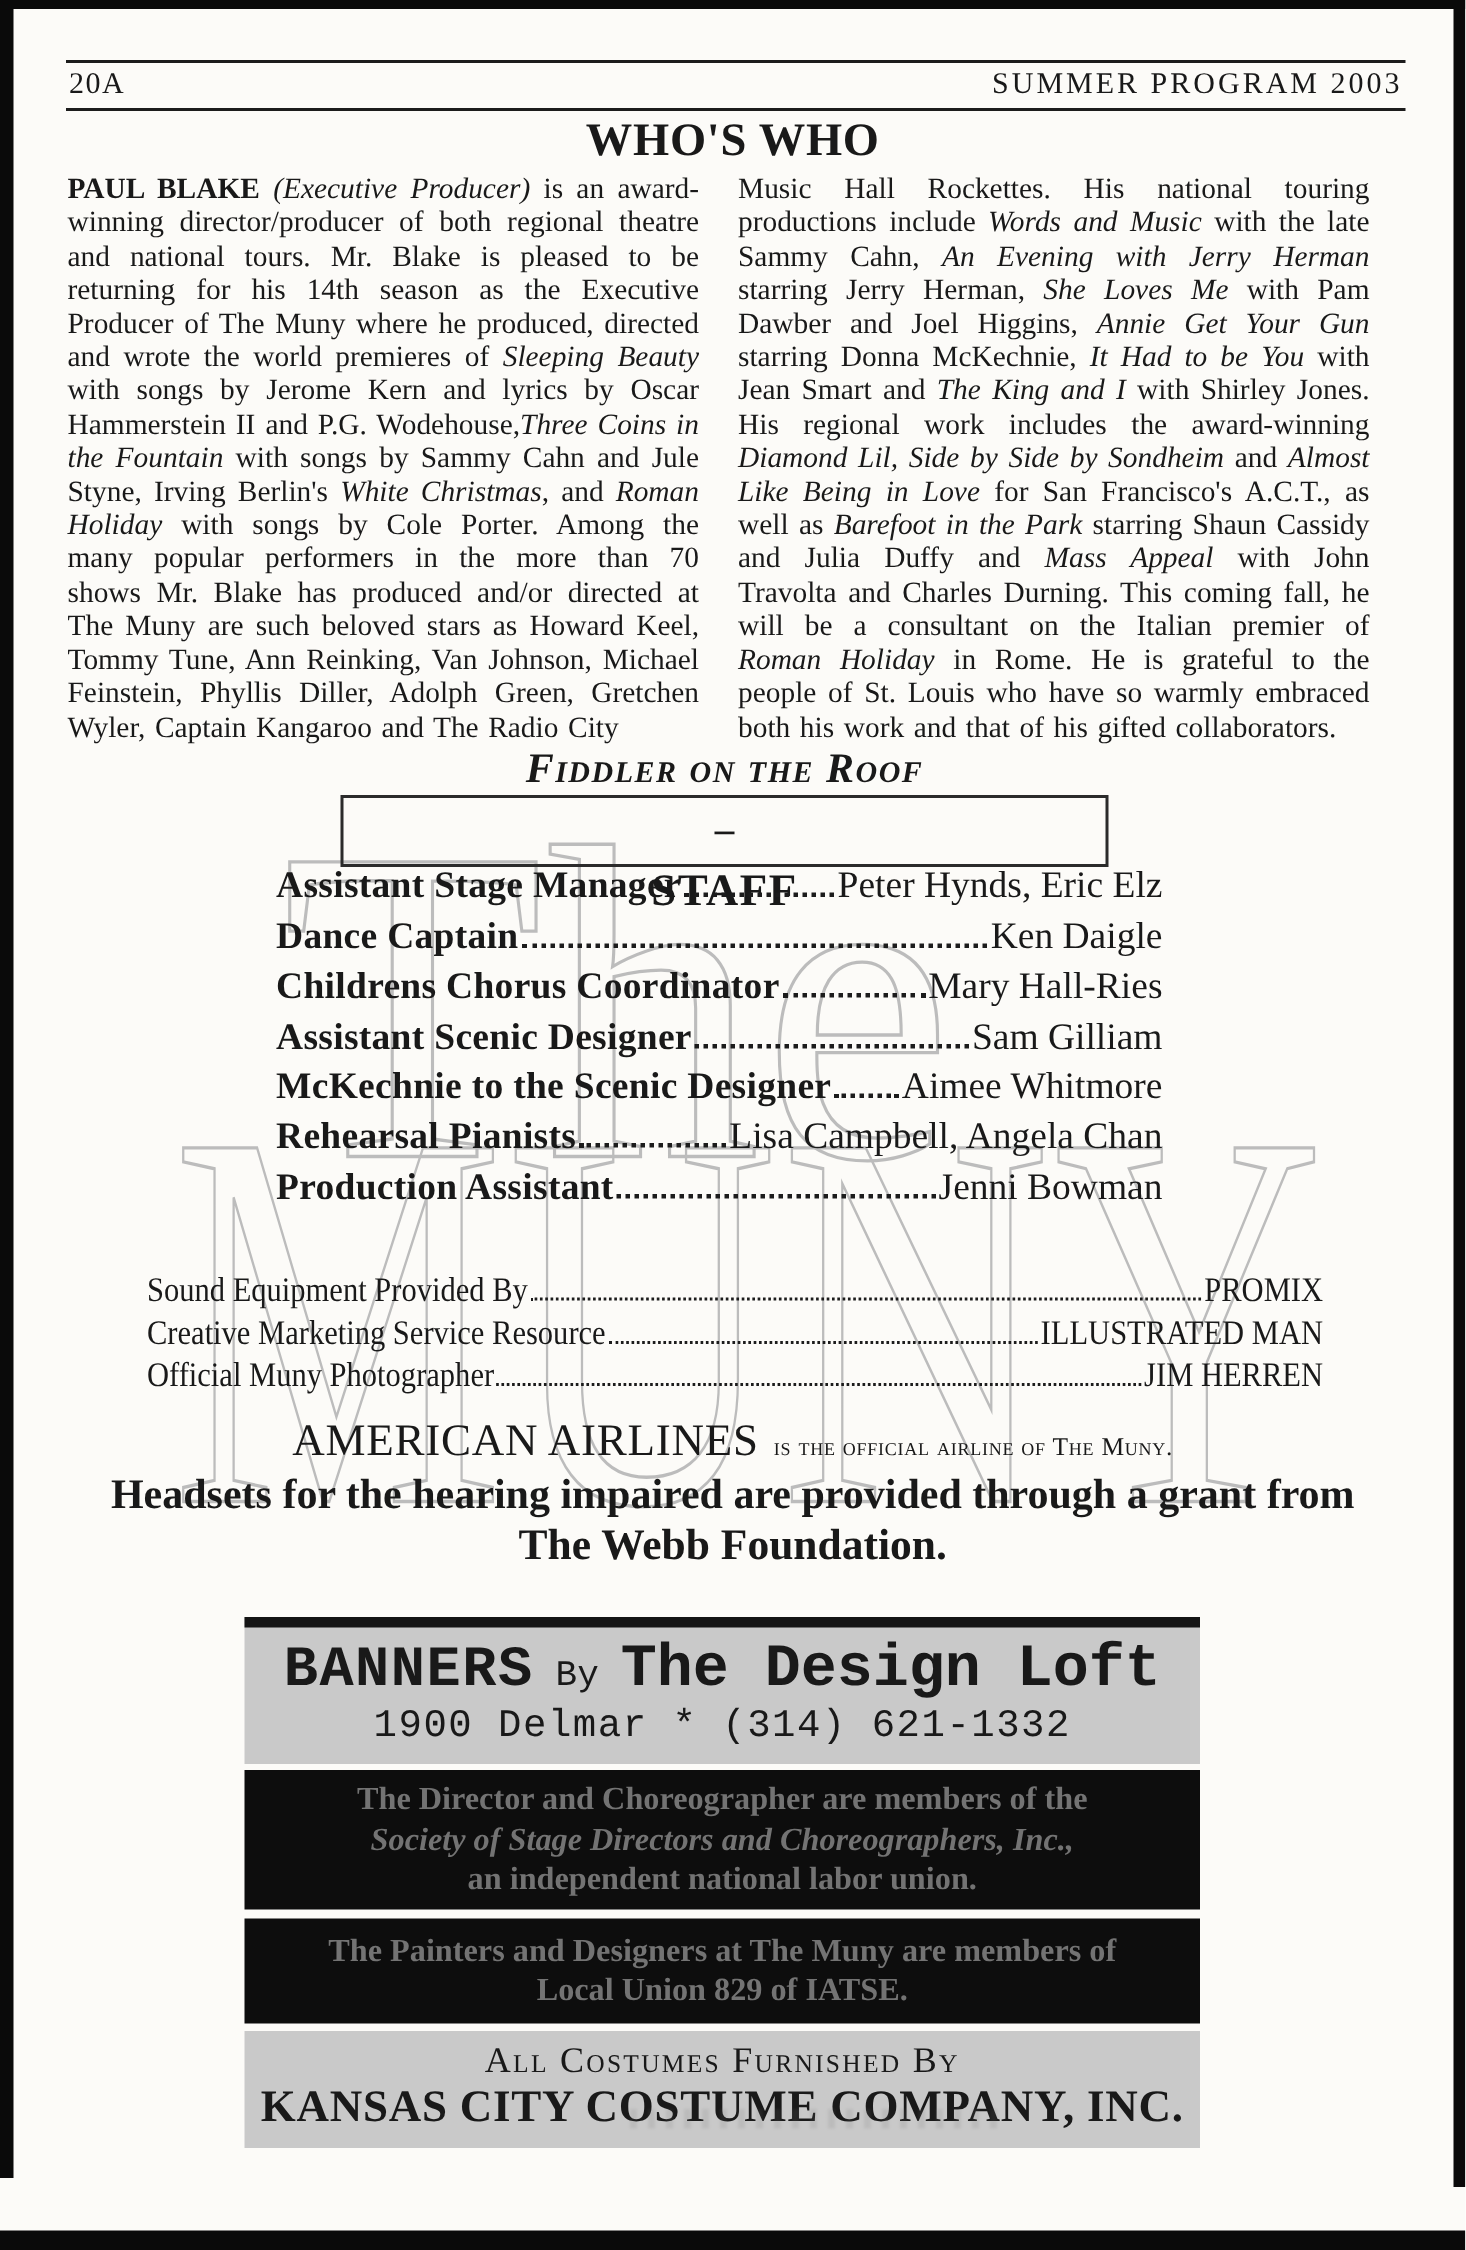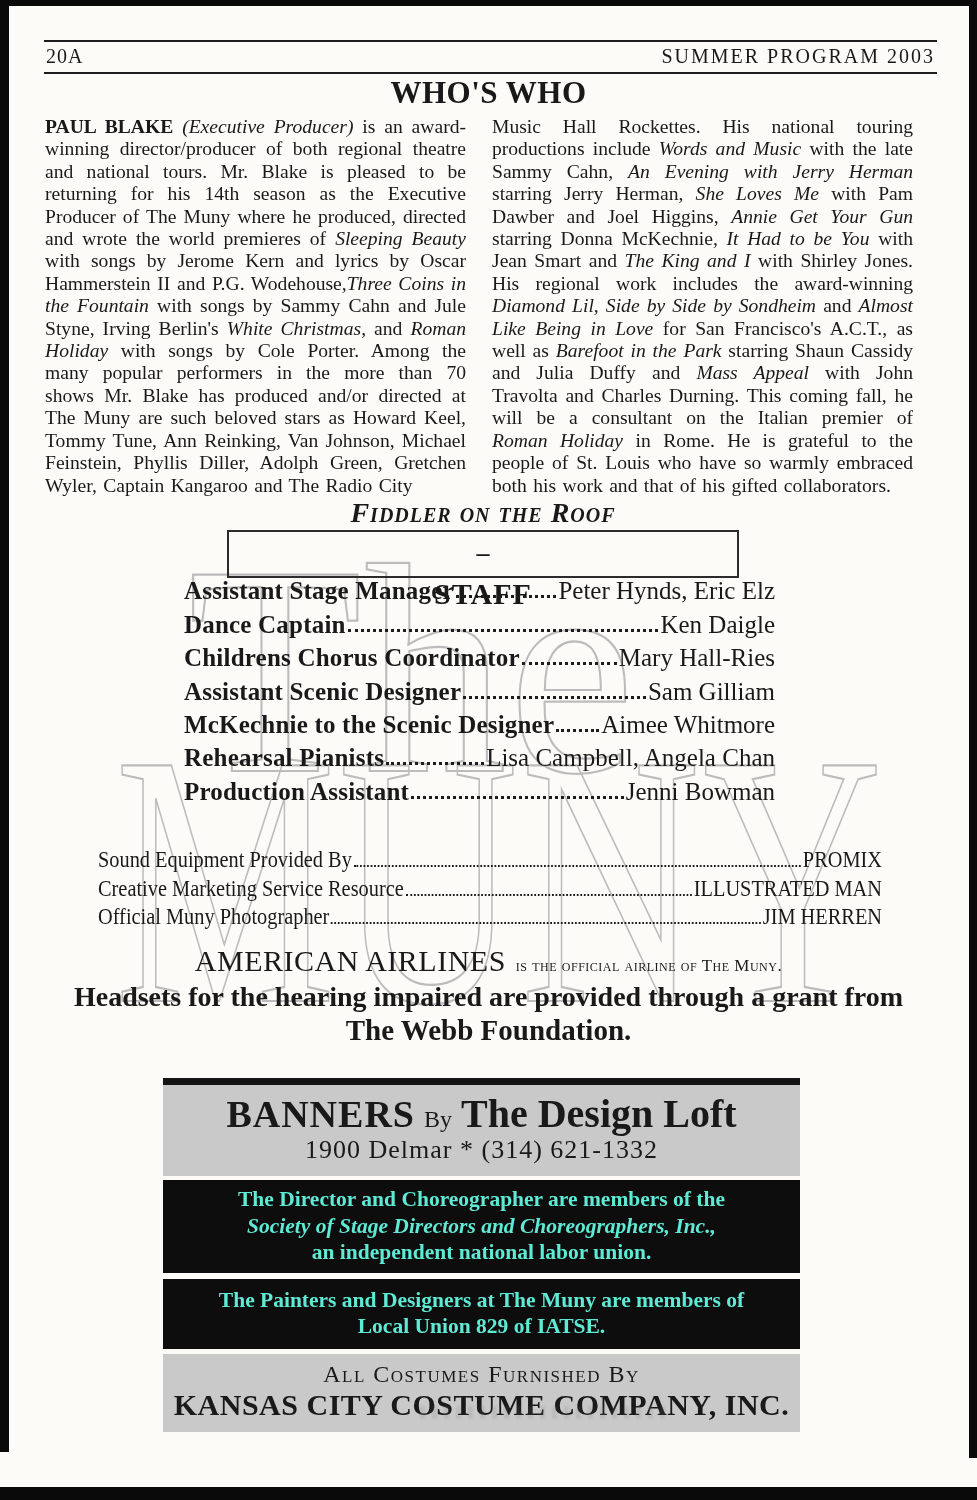--- a/index.html
+++ b/index.html
@@ -74,27 +74,27 @@
   .airline .sponsor { font-weight:400; font-size:30px; letter-spacing:0.5px; }
   .airline .rest { font-variant:small-caps; font-size:17px; letter-spacing:0.5px; margin-left:6px;font-family:Liberation Serif, serif; }
 
   
   .headsets { left:0; top:981px; width:977px; text-align:center; font-weight:700; }
   .hs1 { font-size:28px; }
   .hs2 { font-size:29px; margin-top:1px; }
 
   
   .ads { left:163px; top:1078px; width:637px; }
-  .ad-banners { background:#c9c9c9; border-top:7px solid #141414; text-align:center; padding:9px 16px 11px; }
+  .ad-banners { background:#c9c9c9; border-top:7px solid #141414; text-align:center; padding:9px 16px 11px;font-family:Liberation Mono, monospace; }
   .banners-title { line-height:1; }
   .banners-w1 { font-weight:700; font-size:38px; letter-spacing:1px; }
   .banners-w2 { font-size:24px; margin:0 5px; }
   .banners-w3 { font-weight:700; font-size:40px; }
   .banners-sub { font-size:26px; margin-top:1px; letter-spacing:1px; }
-  .ad-black { background:#0d0d0d; color:#5eead4; text-align:center; font-weight:700;
+  .ad-black { background:#0d0d0d; color:#737373; text-align:center; font-weight:700;
               font-size:21.5px; line-height:26.5px; padding:6px 6px 7px; margin-top:4px; }
   .ad-black .it { font-style:italic; }
   .ad-iatse { margin-top:6px; padding:8px 20px 9px; }
   .ad-costumes { background:#c9c9c9; margin-top:5px; text-align:center; padding:7px 0 10px; }
   .cost1 { font-variant:small-caps; font-size:24px; letter-spacing:1.5px; }
   .cost2 { font-weight:700; font-size:30px; letter-spacing:0.5px; }
 
   
   .bleed { left:420px; top:1406px; width:250px; height:13px; z-index:1; opacity:0.15;
            background:repeating-linear-gradient(90deg,#6f6f6f 0 5px,transparent 5px 12px);

